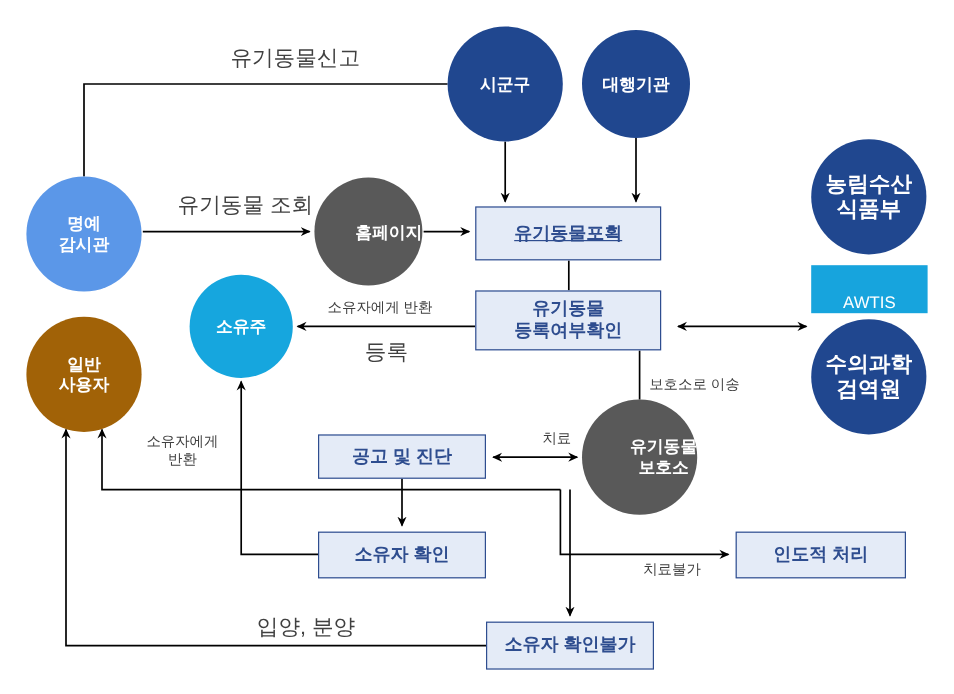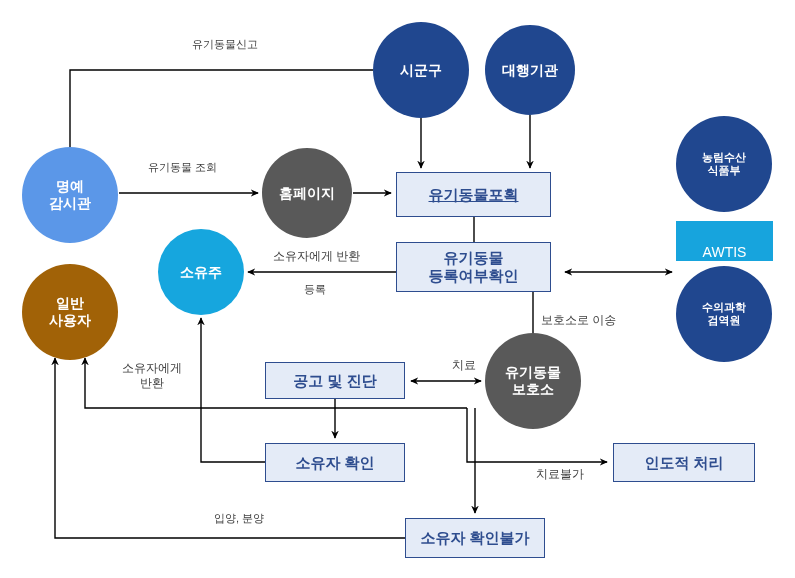--- a/index.html
+++ b/index.html
@@ -7,28 +7,28 @@
   #stage{position:relative;width:795px;height:578px;background:#ffffff;overflow:hidden;}
   #wires{position:absolute;left:0;top:0;width:795px;height:578px;pointer-events:none;}
 
   .node{position:absolute;box-sizing:border-box;display:flex;align-items:center;
         justify-content:center;text-align:center;line-height:1.18;}
   .circle{border-radius:50%;color:#ffffff;font-weight:bold;}
   .circle.navy{background:#20478f;}
   .circle.brightblue{background:#a16207;}
   .circle.lightblue{background:#5b97e8;}
   .circle.cyan{background:#16a6de;}
-  .circle.gray{background:#595959;}
+  .circle.gray{background:#595959;justify-content:flex-end;}
 
   .box{background:#e4ebf7;border:1.5px solid #2e4d8f;color:#2e4d8f;font-weight:bold;}
   .box.awtis{background:#17a4dd;border:none;color:#ffffff;font-weight:normal;}
 
   .edgelabel{position:absolute;color:#404040;font-size:12.5px;white-space:nowrap;
              text-align:center;line-height:1.2;}
-  .fs13{font-size:11px;}
+  .fs13{font-size:18px;}
   .fs12{font-size:12px;}
   .fs15{font-size:15px;}
   .fs14{font-size:14px;}
 </style>
 </head>
 <body>
 
 <div id="stage">
 
   <svg id="wires" viewBox="0 0 795 578" xmlns="http://www.w3.org/2000/svg">

